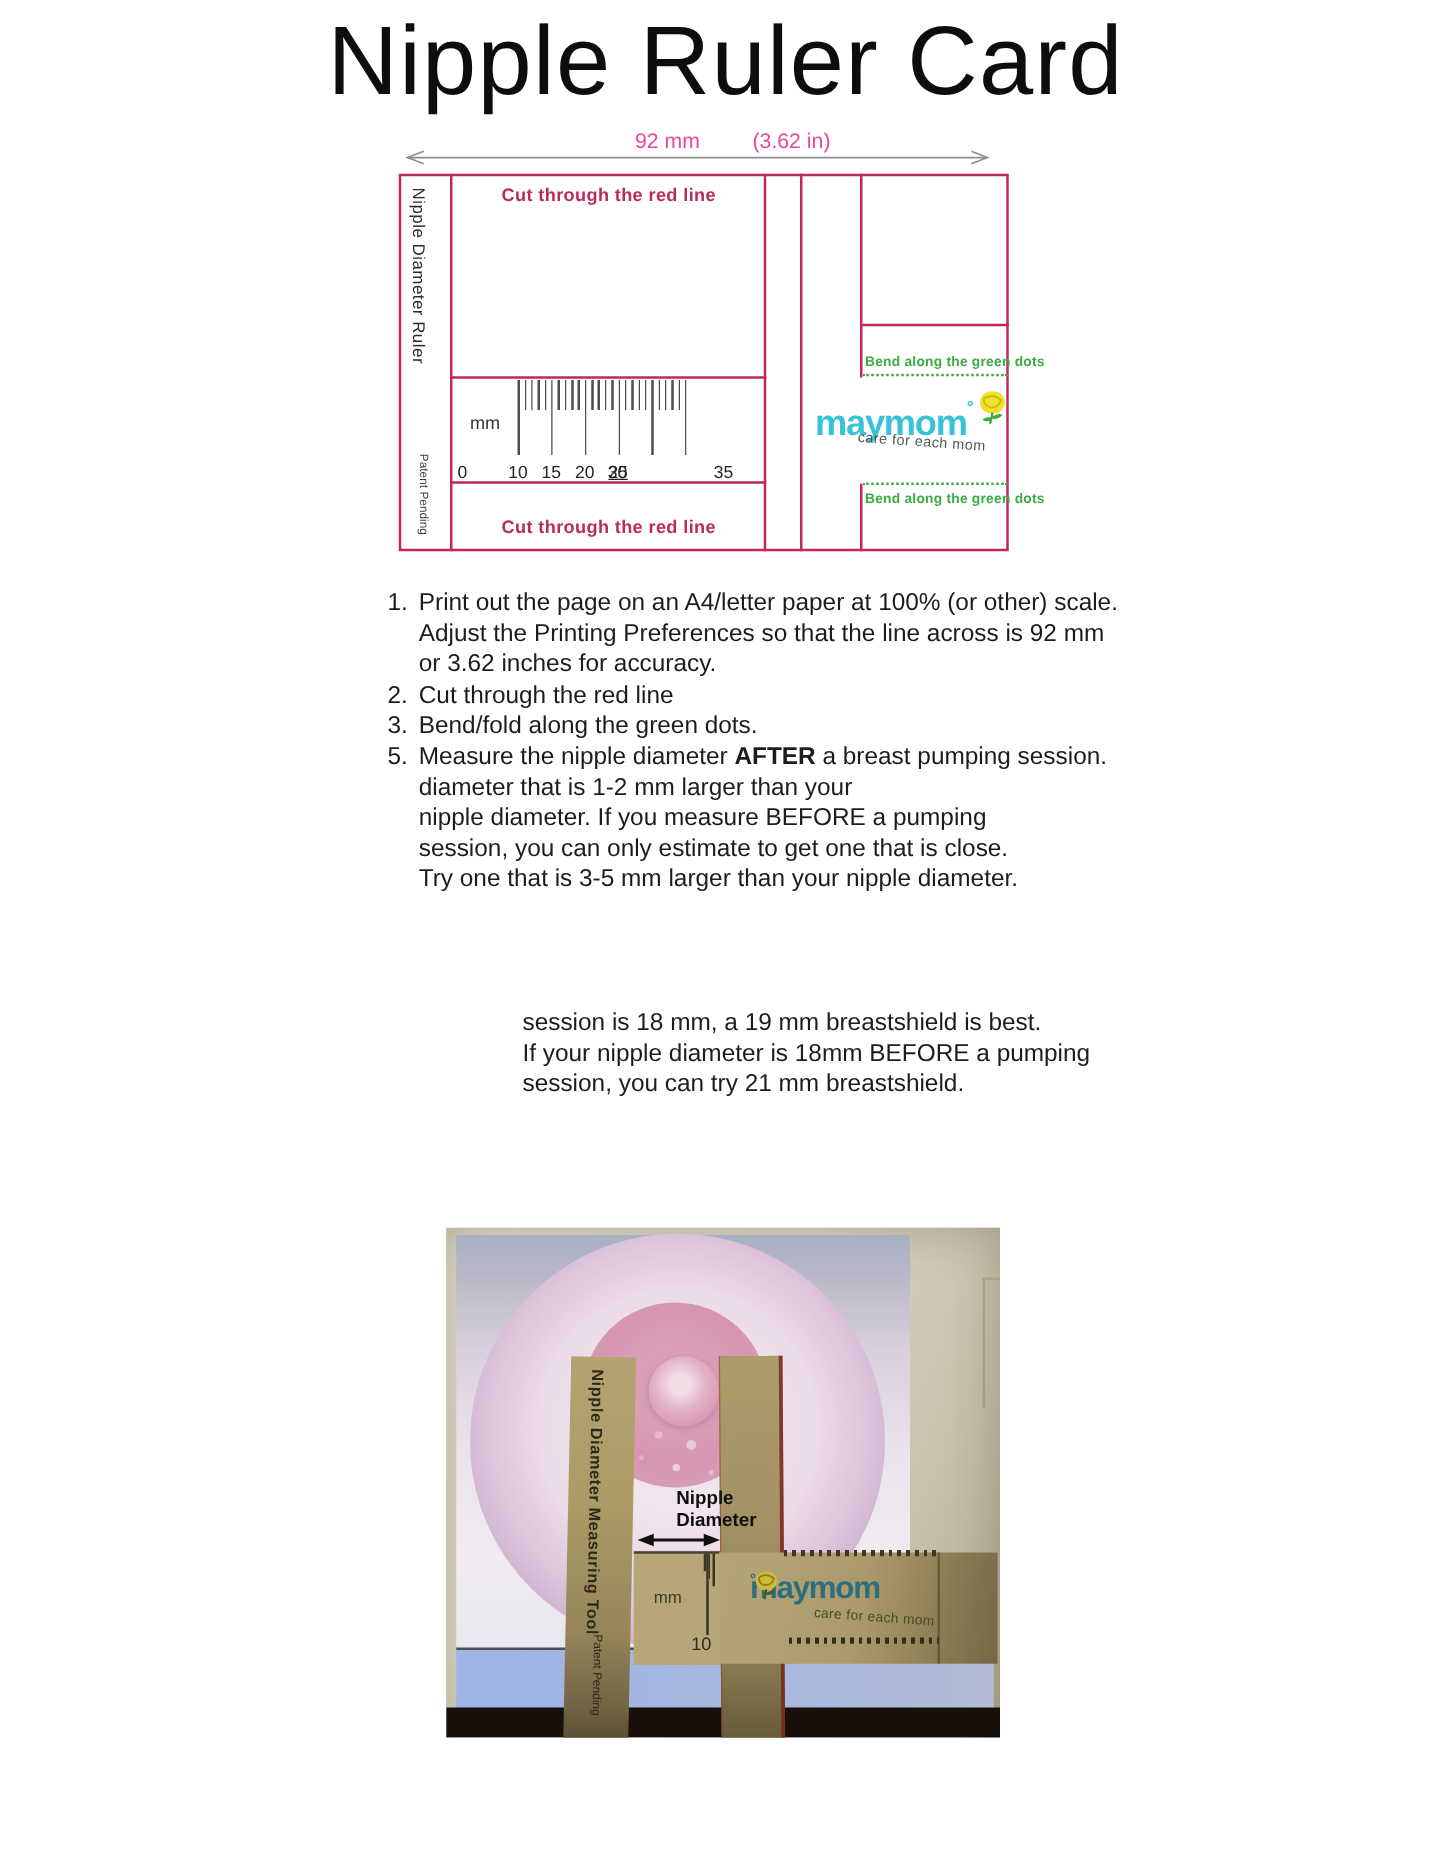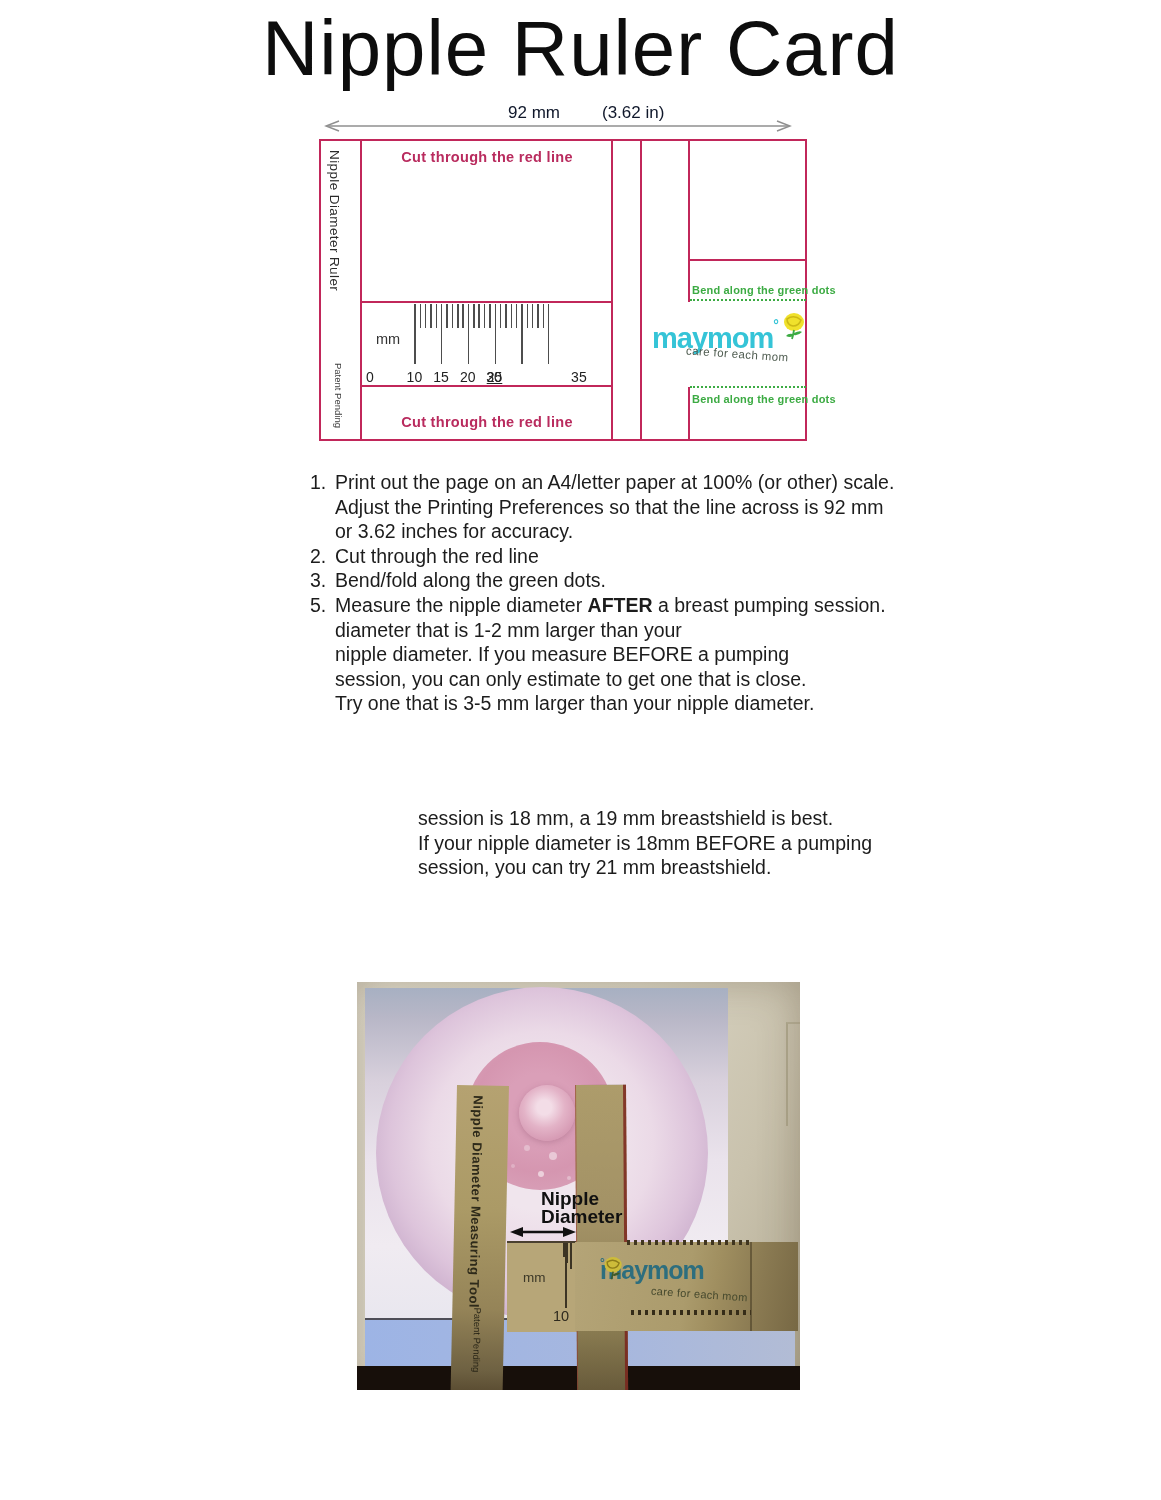--- a/index.html
+++ b/index.html
@@ -1,21 +1,21 @@
 <!DOCTYPE html>
 <html><head>
 <meta charset="utf-8">
 <style>
   html,body{margin:0;padding:0;background:#fff;}
   .page{position:relative;width:1161px;height:1500px;background:#ffffff;overflow:hidden;
         font-family:"Liberation Sans",sans-serif;outline:1px solid #d6d6d6;}
   
   .title{position:absolute;left:0;top:6px;width:100%;text-align:center;
          font-size:78px;line-height:1.1;font-weight:400;color:#0d0d0d;letter-spacing:1px;}
-  .dim-label{position:absolute;top:103px;font-size:17px;color:#0f172a;}
+  .dim-label{position:absolute;top:103px;font-size:17px;color:#ec4899;}
   .dim-mm{left:508px;} .dim-in{left:602px;}
   .arrow92{position:absolute;left:315px;top:118px;}
   
   .redline{position:absolute;background:#c1275a;}
   .card-outer{position:absolute;left:319px;top:139px;width:488px;height:302px;
               border:2px solid #c1275a;box-sizing:border-box;background:#fff;}
   .cut-text{position:absolute;left:363px;width:248px;text-align:center;
             font-size:14.5px;font-weight:600;color:#b92b5e;letter-spacing:.3px;}
   .vside{position:absolute;writing-mode:vertical-rl;color:#2a2a2a;}
   .ndr-label{left:327px;top:150px;font-size:13.5px;letter-spacing:.4px;}
@@ -71,21 +71,21 @@
   .p-ten{left:196px;top:326px;font-size:14.5px;color:#2e2a1e;}
   .ptick{background:#3c3424;width:1.5px;top:261px;}
   .lstrip{left:100px;top:103px;width:52px;height:310px;transform:rotate(1.2deg);transform-origin:top left;
           background:linear-gradient(180deg,#b5a271 0%,#ab9a66 40%,#958458 72%,#6e6142 92%,#57492f 100%);}
   .lstrip-text{left:14px;top:10px;writing-mode:vertical-rl;font-size:13px;font-weight:600;
                color:#2e2a1a;letter-spacing:.5px;}
   .lstrip-patent{left:20px;top:222px;writing-mode:vertical-rl;font-size:9.5px;color:#2b2718;}
   .rstrip{left:218px;top:103px;width:47px;height:310px;transform:rotate(-.4deg);transform-origin:top left;
           background:linear-gradient(180deg,#ad9c6b 0%,#a29165 45%,#887a50 80%,#655839 100%);
           border-right:3px solid rgba(122,32,26,.8);border-left:1px solid rgba(150,45,40,.5);}
-  .nd-label{left:144px;top:208px;width:80px;text-align:center;font-size:19px;
+  .nd-label{left:144px;top:208px;width:80px;text-align:center;font-size:15px;
             font-weight:700;color:#101010;line-height:18px;}
   .nd-arrow{left:152px;top:242px;}
   .hstrip{left:218px;top:260px;width:223px;height:89px;
           background:linear-gradient(100deg,#b4a477 0%,#ab9b6c 50%,#a08f60 62%,#8a7a52 81%,#776844 100%);}
   .crease{left:175px;top:0;width:2px;height:89px;background:rgba(70,58,34,.55);}
   .serr-top{left:52px;top:-2px;width:123px;height:5px;
             background:repeating-linear-gradient(90deg,#40351f 0 3px,rgba(64,53,31,0) 3px 7px);}
   .serr-bot{left:56px;top:68px;width:120px;height:5px;
             background:repeating-linear-gradient(90deg,#352c18 0 3px,rgba(53,44,24,0) 3px 7px);}
   .p-logo{left:25px;top:14px;font-size:25px;font-weight:700;color:#2d6e7e;letter-spacing:-1px;}

